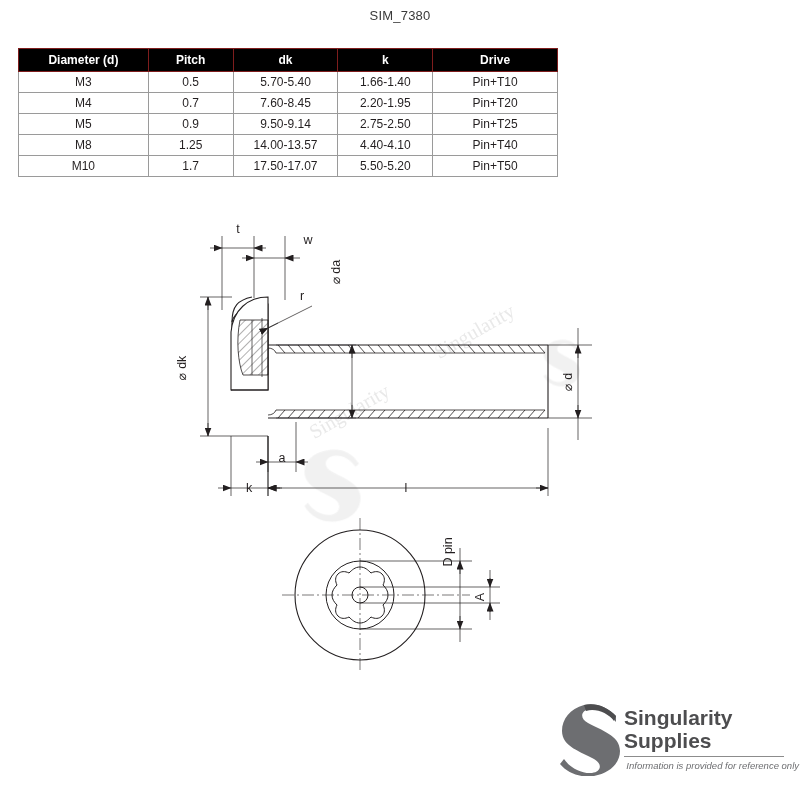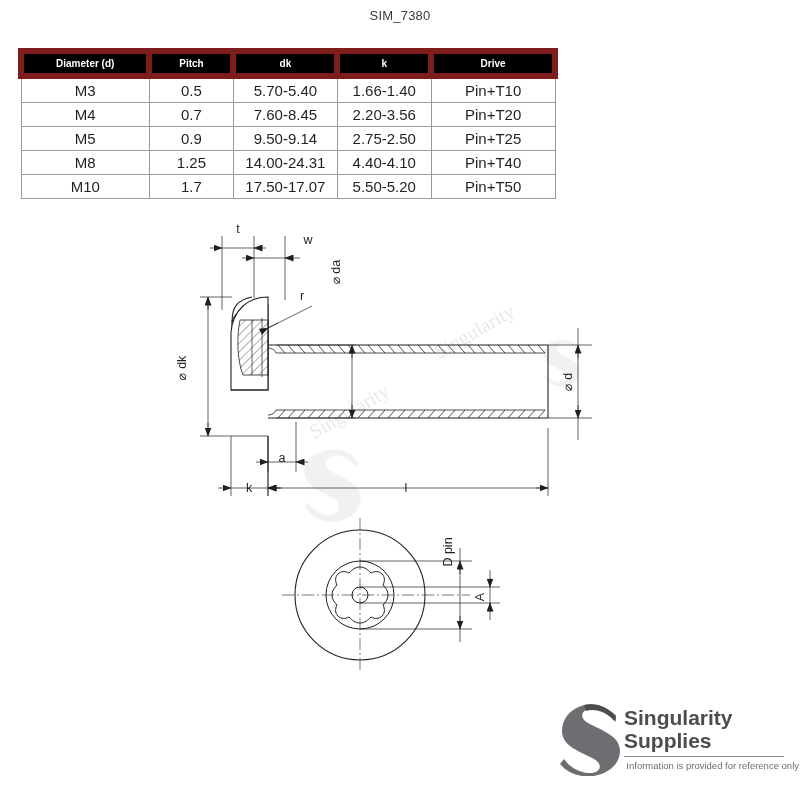--- a/index.html
+++ b/index.html
@@ -37,30 +37,30 @@
     left: 18px;
     top: 48px;
     width: 540px;
     border-collapse: collapse;
     font-size: 11px;
   }
   #spec-table th {
     background: #000000;
     color: #ffffff;
     font-weight: bold;
-    font-size: 10px;
+    font-size: 12px;
     padding: 4px 2px;
-    border: 6px solid #7f1d1d;
+    border: 1px solid #7f1d1d;
     text-align: center;
   }
   #spec-table td {
     border: 1px solid #9a9a9a;
     text-align: center;
     padding: 3px 2px;
-    font-size: 15px;
+    font-size: 12px;
     color: #231f20;
     background: #ffffff;
   }
   #spec-table col.c0 { width: 130px; }
   #spec-table col.c1 { width: 85px; }
   #spec-table col.c2 { width: 105px; }
   #spec-table col.c3 { width: 95px; }
   #spec-table col.c4 { width: 125px; }
 
   
@@ -115,20 +115,21 @@
     width: 160px;
     height: 1px;
     background: #8c8c8c;
   }
   #logo-disclaimer {
     position: absolute;
     left: 64px;
     top: 60px;
     width: 175px;
     font-size: 9.5px;
+    font-style: italic;
     color: #6d6e71;
     text-align: right;
   }
 </style>
 </head>
 <body>
 
 <div id="page">
 
   <div id="title">SIM_7380</div>
@@ -155,34 +156,34 @@
         <td>M3</td>
         <td>0.5</td>
         <td>5.70-5.40</td>
         <td>1.66-1.40</td>
         <td>Pin+T10</td>
       </tr>
       <tr>
         <td>M4</td>
         <td>0.7</td>
         <td>7.60-8.45</td>
-        <td>2.20-3.56</td>
+        <td>2.20-1.95</td>
         <td>Pin+T20</td>
       </tr>
       <tr>
         <td>M5</td>
         <td>0.9</td>
         <td>9.50-9.14</td>
         <td>2.75-2.50</td>
         <td>Pin+T25</td>
       </tr>
       <tr>
         <td>M8</td>
         <td>1.25</td>
-        <td>14.00-24.31</td>
+        <td>14.00-13.57</td>
         <td>4.40-4.10</td>
         <td>Pin+T40</td>
       </tr>
       <tr>
         <td>M10</td>
         <td>1.7</td>
         <td>17.50-17.07</td>
         <td>5.50-5.20</td>
         <td>Pin+T50</td>
       </tr>

